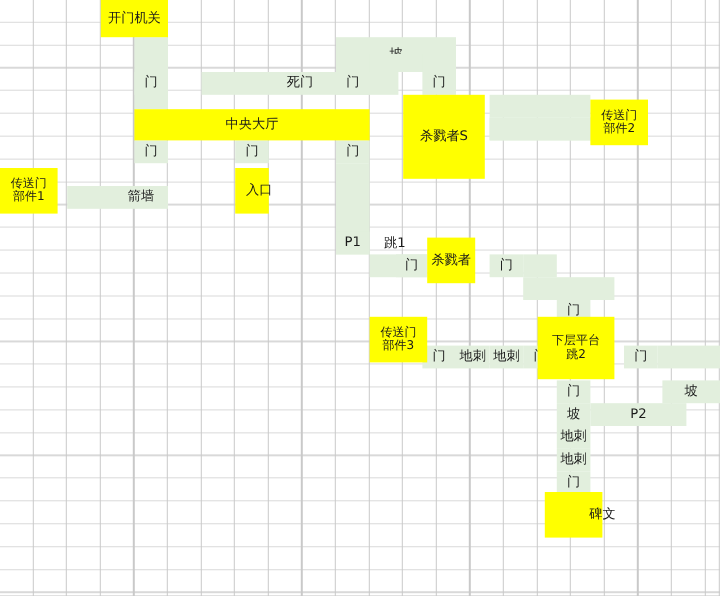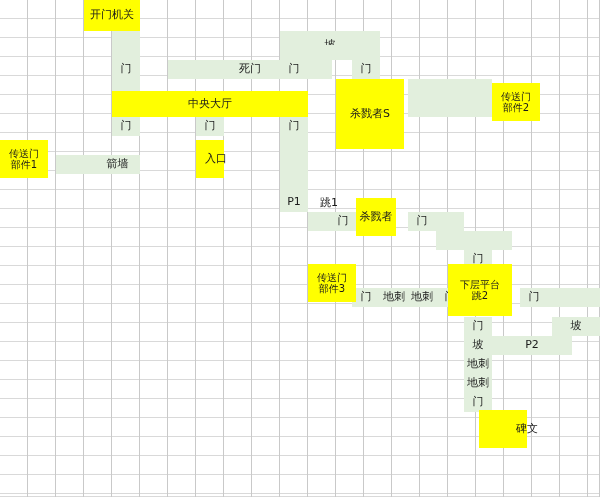--- a/index.html
+++ b/index.html
@@ -191,20 +191,20 @@
       </div>
       <div class="cell room" style="left: 356px; top: 198px; width: 40px; height: 38px; text-align: center;">
         <span class="txt">杀戮者</span>
       </div>
       <div class="cell room two-line small" style="left: 308px; top: 264px; width: 48px; height: 38px;">
         <span class="txt">传送门<br>部件3</span>
       </div>
       <div class="cell room two-line small" style="left: 448px; top: 264px; width: 64px; height: 52px;">
         <span class="txt">下层平台<br>跳2</span>
       </div>
-      <div class="cell room" style="left: 479px; top: 410px; width: 44px; height: 38px; padding-left: 48px;">
+      <div class="cell room" style="left: 454px; top: 410px; width: 44px; height: 38px; padding-left: 48px;">
         <span class="txt">碑文</span>
       </div>
     </div>
   <div id="label-layer">
       <div class="label-free" style="left: 316px; top: 193px; width: 26px; height: 19px;">跳1</div>
     </div>
 </div>
 
 </body></html>

